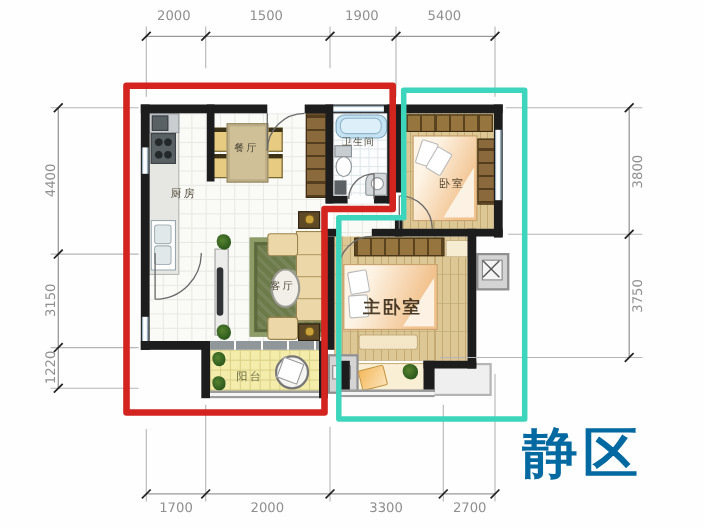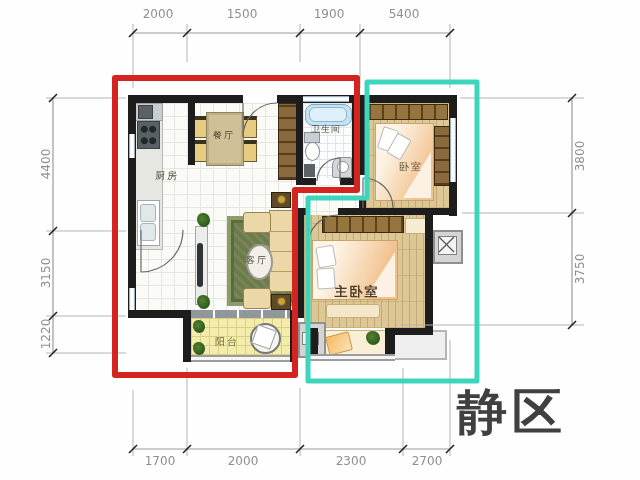--- a/index.html
+++ b/index.html
@@ -271,37 +271,37 @@
       <line x1="439" y1="237" x2="454" y2="252"></line>
         <line x1="439" y1="252" x2="454" y2="237"></line>
     </g>
   </svg>
 
   <span class="room-label" style="left:167px;top:176px;">厨房</span>
   <span class="room-label" style="left:224px;top:135px;font-size:9px;color:#4c4636;">餐厅</span>
   <span class="room-label" style="left:326px;top:129px;font-size:9px;letter-spacing:1px;">卫生间</span>
   <span class="room-label" style="left:411px;top:167px;color:#5a4a33;">卧室</span>
   <span class="room-label" style="left:257px;top:260px;font-size:9px;color:#4c4636;">客厅</span>
-  <span class="room-label" style="left:357px;top:292px;font-size:13px;font-weight:700;color:#4a3c28;font-family:Liberation Mono, monospace;">主卧室</span>
+  <span class="room-label" style="left:357px;top:280px;font-size:16px;font-weight:700;color:#4a3c28;font-family:Liberation Mono, monospace;">主卧室</span>
   <span class="room-label" style="left:227px;top:342px;color:#6a6840;">阳台</span>
 
   <span class="dim-label" style="left:158px;top:14px;">2000</span>
   <span class="dim-label" style="left:242px;top:14px;">1500</span>
   <span class="dim-label" style="left:329px;top:14px;">1900</span>
   <span class="dim-label" style="left:404px;top:14px;">5400</span>
   <span class="dim-label" style="left:160px;top:461px;">1700</span>
   <span class="dim-label" style="left:243px;top:461px;">2000</span>
-  <span class="dim-label" style="left:351px;top:461px;">2300</span>
+  <span class="dim-label" style="left:351px;top:461px;">3300</span>
   <span class="dim-label" style="left:427px;top:461px;">2700</span>
   <span class="dim-label v" style="left:46px;top:164px;">4400</span>
   <span class="dim-label v" style="left:46px;top:273px;">3150</span>
   <span class="dim-label v" style="left:46px;top:334px;">1220</span>
   <span class="dim-label v" style="left:580px;top:156px;">3800</span>
   <span class="dim-label v" style="left:580px;top:269px;">3750</span>
 
   <svg class="zones" width="640" height="480" viewBox="0 0 640 480">
     <polygon points="115,78 357,78 357,190 295,190 295,375 115,375" fill="none" stroke-width="6" stroke-linejoin="round" style="stroke: rgb(211, 36, 32);"></polygon>
     <polygon points="367,82 477,82 477,381 308,381 308,198 367,198" fill="none" stroke-width="5" stroke-linejoin="round" style="stroke: rgb(61, 214, 189);"></polygon>
   </svg>
 
-  <span class="zone-label" style="left: 457px; top: 387px; letter-spacing: 5px; color: #404040;">静区</span>
+  <span class="zone-label" style="left: 475px; top: 387px; letter-spacing: 5px; color: #0369a1;">静区</span>
 
 </div>
 
 </body></html>

